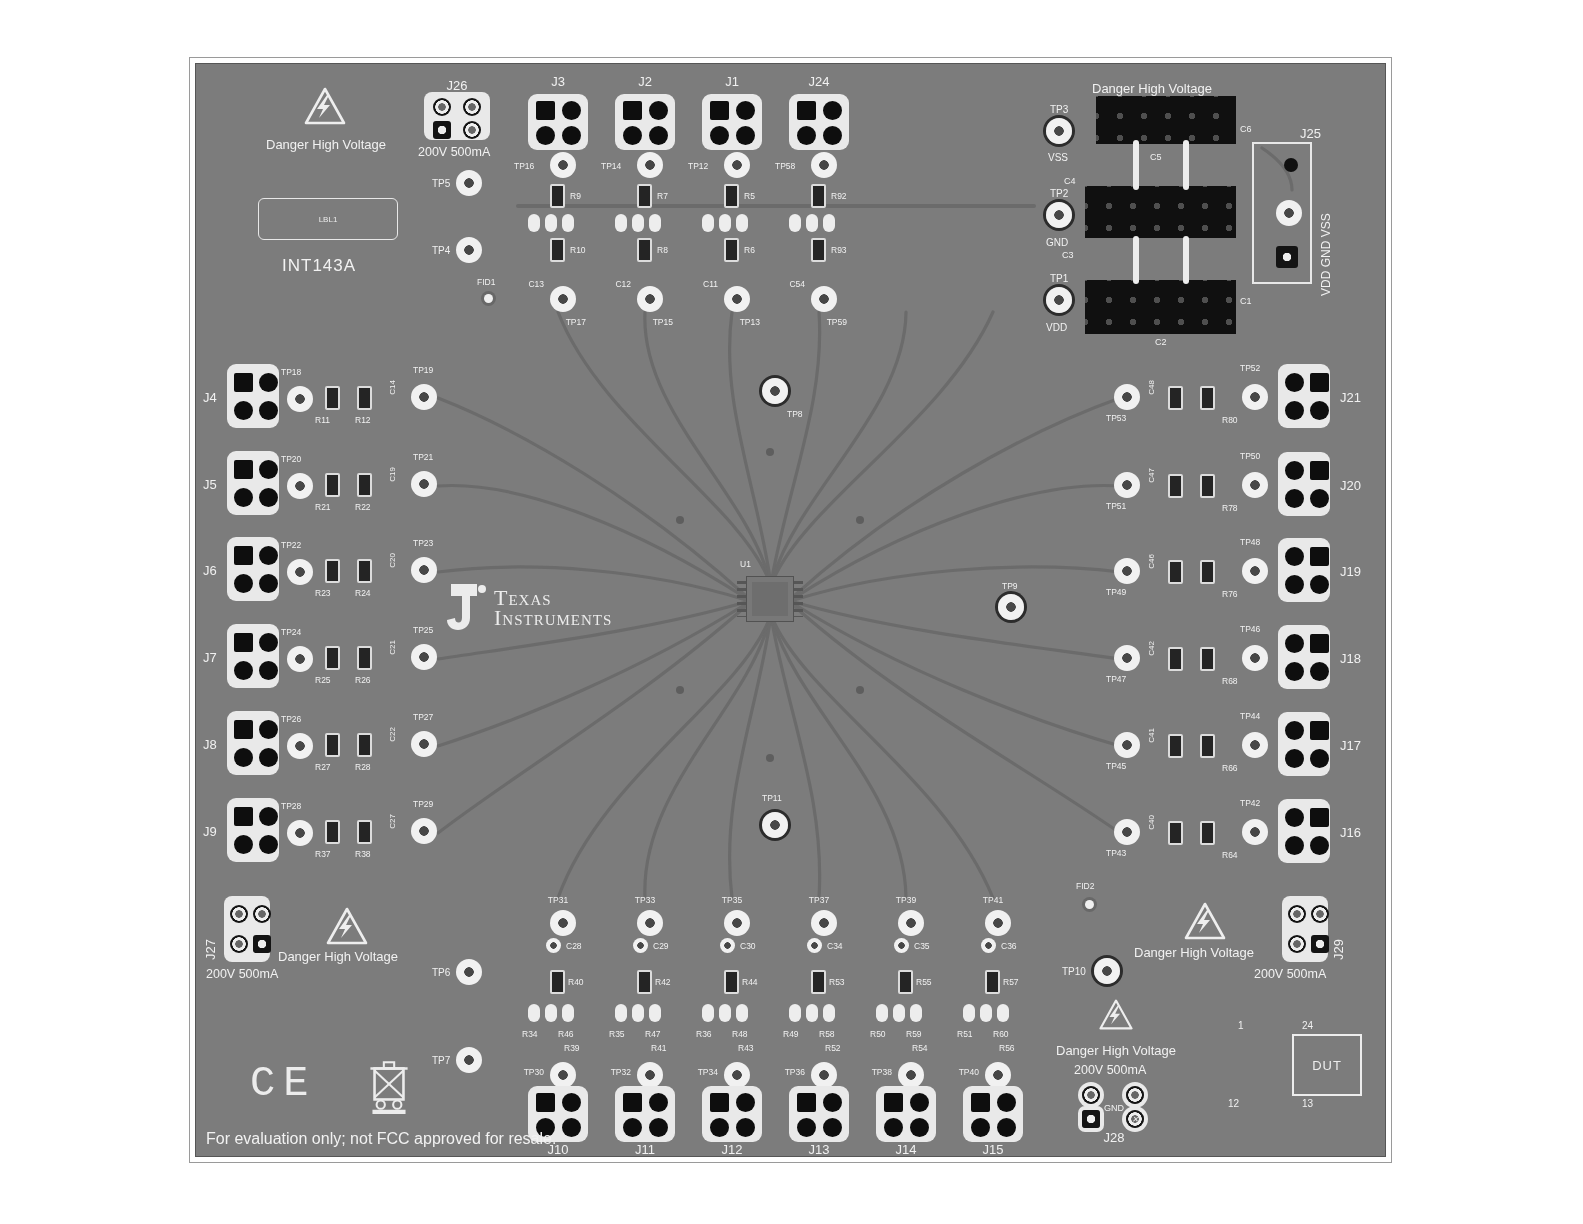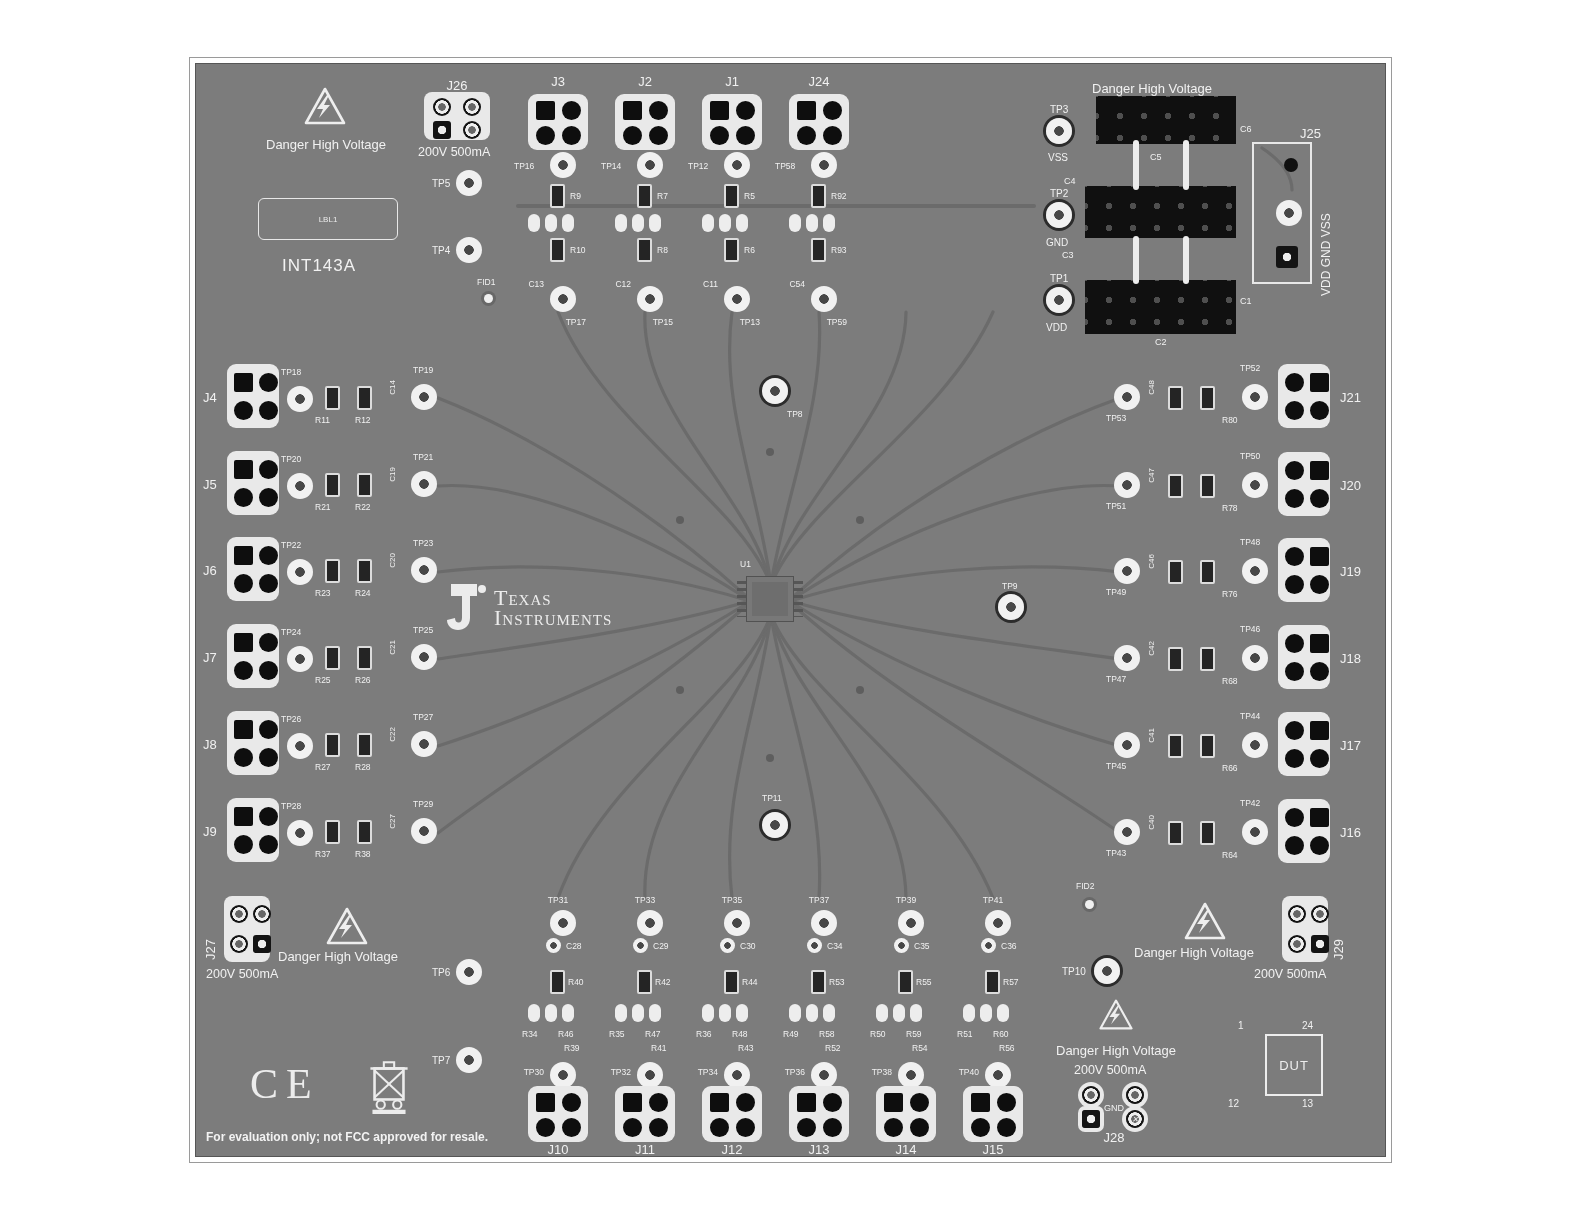--- a/index.html
+++ b/index.html
@@ -129,24 +129,24 @@
   .capbar{position:absolute;width:6px;background:#ededed;border-radius:3px}
   .wlbl{position:absolute;color:#f1f1f1;font-size:9px;white-space:nowrap}
 
   
   .chip{position:absolute;left:746px;top:576px;width:48px;height:46px;background:#6e6e6e;border:1px solid #525252;box-shadow:inset 0 0 0 5px #787878}
   .chip::before,.chip::after{content:"";position:absolute;top:4px;bottom:4px;width:9px;background:repeating-linear-gradient(180deg,#565656 0 3px,transparent 3px 7px)}
   .chip::before{left:-10px}.chip::after{right:-10px}
 
   
   .ti-text{position:absolute;color:#ececec;font-family:"Liberation Serif",serif;font-variant:small-caps;font-size:22px;line-height:.92;letter-spacing:1px}
-  .ce{position:absolute;color:#ececec;font-size:42px;letter-spacing:8px;font-family:Liberation Serif, serif}
+  .ce{position:absolute;color:#ececec;font-size:42px;letter-spacing:8px;font-family:Liberation Mono, monospace}
   .lblbox{position:absolute;border:1.5px solid #e8e8e8;border-radius:6px;display:flex;align-items:center;justify-content:center;color:#ececec;font-size:8px}
   .partnum{position:absolute;color:#f2f2f2;font-size:17px;letter-spacing:1px}
-  .disclaimer{position:absolute;color:#f2f2f2;font-size:12px;font-weight:bold}
+  .disclaimer{position:absolute;color:#f2f2f2;font-size:16px;font-weight:normal}
   .dut-box{position:absolute;border:2px solid #ededed;color:#ededed;display:flex;align-items:center;justify-content:center;font-size:13px;letter-spacing:1px}
   .tri{position:absolute}
 </style>
 </head>
 <body>
 
 <div class="page" data-name="pcb-screenshot">
   <div class="outer-frame" data-name="board-outline-frame"></div>
   <div class="board" data-name="pcb-board"></div>
 
@@ -795,16 +795,16 @@
     <i class="jpad bare" style="position:absolute;left:1082px;top:1086px" data-name="pin-pad"></i>
     <i class="jpad bare" style="position:absolute;left:1126px;top:1086px" data-name="pin-pad"></i>
     <i class="jpad bare sq" style="position:absolute;left:1082px;top:1110px" data-name="pin-pad">✕</i>
     <i class="jpad bare" style="position:absolute;left:1126px;top:1110px" data-name="pin-pad">✕</i>
     <div class="lbl" style="left:1104px;top:1104px;font-size:9px" data-name="net-label">GND</div>
   </div>
   <div class="jname" style="left:1096px;top:1130px;width:36px;text-align:center" data-name="connector-label">J28</div>
 
   <div class="lbl md" style="left:1238px;top:1020px" data-name="dut-pin-number">1</div>
   <div class="lbl md" style="left:1302px;top:1020px" data-name="dut-pin-number">24</div>
-  <div class="dut-box" style="left:1265px;top:1034px;width:58px;height:62px" data-name="dut-outline">DUT</div>
+  <div class="dut-box" style="left:1292px;top:1034px;width:70px;height:62px" data-name="dut-outline">DUT</div>
   <div class="lbl md" style="left:1228px;top:1098px" data-name="dut-pin-number">12</div>
   <div class="lbl md" style="left:1302px;top:1098px" data-name="dut-pin-number">13</div>
 </div>
 
 </body></html>

